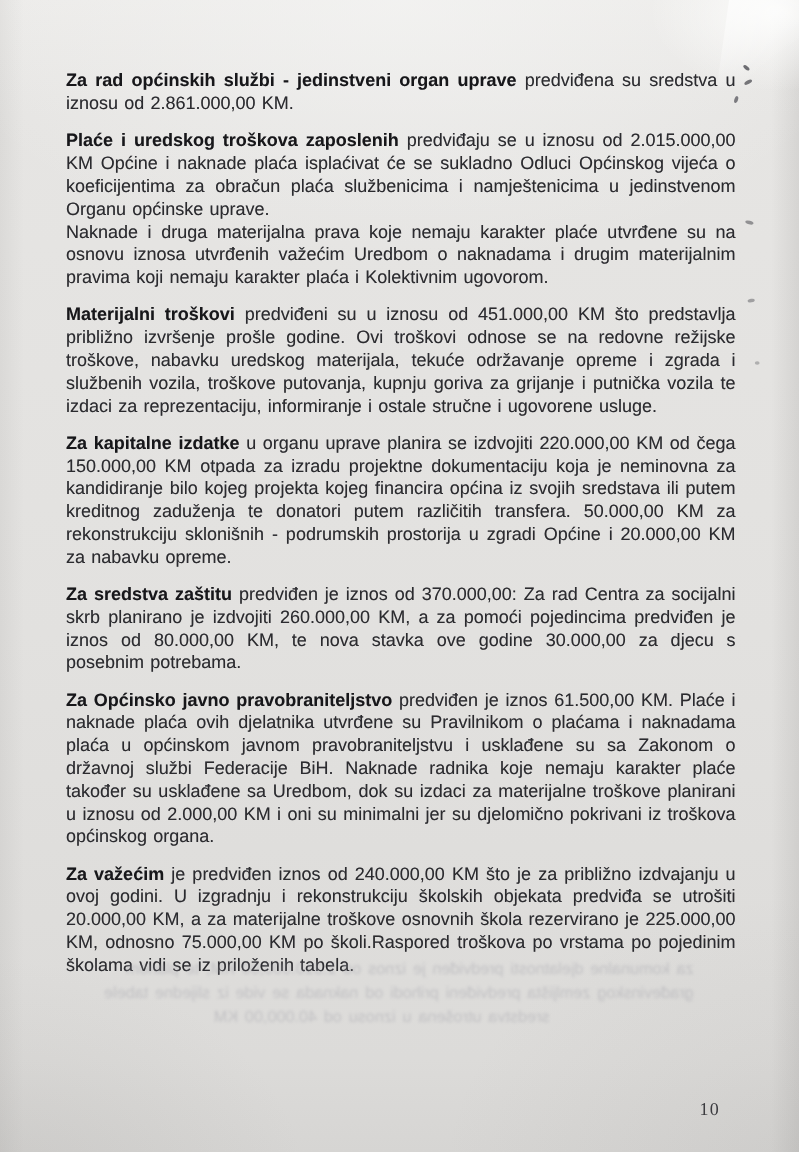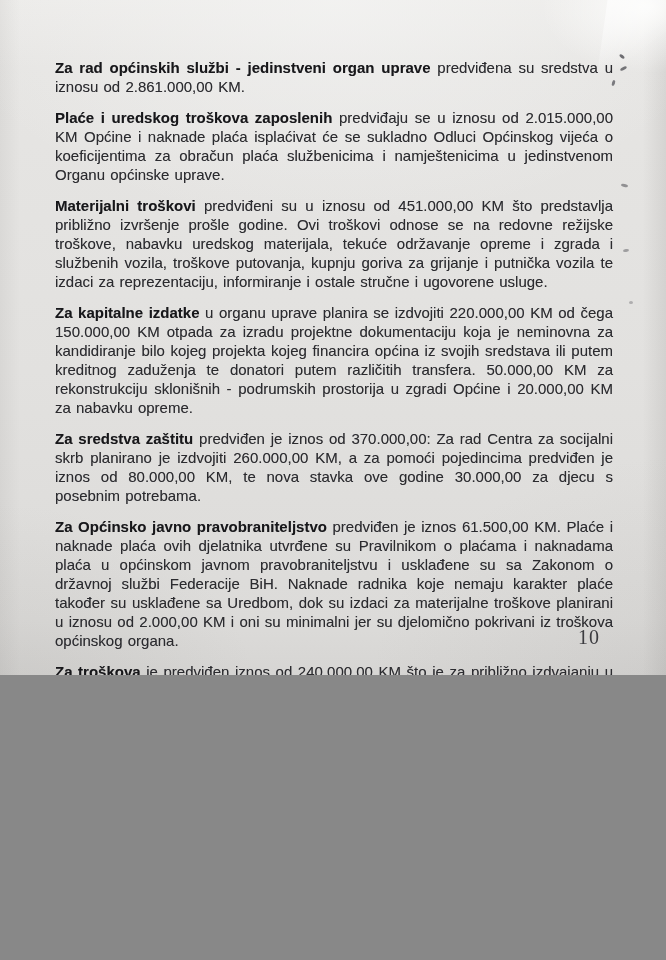--- a/index.html
+++ b/index.html
@@ -1,17 +1,17 @@
 <!DOCTYPE html>
 <html><head>
 <meta charset="utf-8">
 <style>
   html,body { margin:0; padding:0; background:#888; }
   .page {
-    position:relative; width:666px; height:675px; overflow:hidden;
+    position:relative; width:666px; height:960px; overflow:hidden;
     font-family:"Liberation Sans", sans-serif;
     background-color:#e4e3e1;
     background-image:
       radial-gradient(150px 95px at 97% 1%, rgba(252,252,251,0.95), rgba(252,252,251,0) 70%),
       radial-gradient(520px 300px at 50% 0%, rgba(245,245,244,0.65), rgba(245,245,244,0) 75%),
       radial-gradient(430px 330px at 0% 104%, rgba(158,156,153,0.20), rgba(158,156,153,0) 60%),
       radial-gradient(540px 390px at 104% 102%, rgba(150,148,146,0.14), rgba(150,148,146,0) 60%),
       linear-gradient(90deg, rgba(128,126,124,0.10) 0, rgba(128,126,124,0) 3%, rgba(128,126,124,0) 96.5%, rgba(128,126,124,0.16) 100%),
       linear-gradient(180deg, #ecebe9 0%, #e6e5e3 10%, #e2e1df 55%, #dcdbd9 92%, #d6d5d3 100%);
   }
@@ -28,21 +28,21 @@
   .ghost {
     position:absolute; left:58px; width:520px; top:798px;
     transform:scaleX(-1); filter:blur(1.2px); opacity:0.5;
     color:#a7a7ae; font-size:13.5px; line-height:20px;
     text-align:justify; word-spacing:2px;
   }
   .ghost .gl { display:block; }
   .ghost .gl3 { text-align:center; padding:0 60px; }
   .pageno {
     position:absolute; right:66px; bottom:26px;
-    font-family:"Liberation Serif", serif; font-size:20px; color:#3c3c40;
+    font-family:"Liberation Serif", serif; font-size:15px; color:#3c3c40;
     letter-spacing:1px;
   }
   .speck { position:absolute; background:#4c4c52; border-radius:50%; }
   .sp1 { left:619px; top:55px;  width:6px; height:3px; opacity:.8;  transform:rotate(38deg); }
   .sp2 { left:620px; top:67px;  width:7px; height:3px; opacity:.75; transform:rotate(-28deg); }
   .sp3 { left:612px; top:80px;  width:3px; height:6px; opacity:.7;  transform:rotate(18deg); }
   .sp4 { left:621px; top:184px; width:7px; height:3px; opacity:.55; transform:rotate(14deg); }
   .sp5 { left:623px; top:249px; width:6px; height:3px; opacity:.45; transform:rotate(-10deg); }
   .sp6 { left:629px; top:301px; width:4px; height:3px; opacity:.35; }
   .crease {
@@ -59,40 +59,41 @@
   <div class="crease"></div>
 
   <div class="content">
 
     <p class="para">
       <span class="lead">Za rad općinskih službi - jedinstveni organ uprave</span><span>predviđena su sredstva u iznosu od 2.861.000,00 KM.</span>
     </p>
 
     <p class="para">
       <span class="lead">Plaće i uredskog troškova zaposlenih</span><span>predviđaju se u iznosu od 2.015.000,00 KM Općine i naknade plaća isplaćivat će se sukladno Odluci Općinskog vijeća o koeficijentima za obračun plaća službenicima i namještenicima u jedinstvenom Organu općinske uprave.</span>
+      <span class="block">Naknade i druga materijalna prava koje nemaju karakter plaće utvrđene su na osnovu iznosa utvrđenih važećim Uredbom o naknadama i drugim materijalnim pravima koji nemaju karakter plaća i Kolektivnim ugovorom.</span>
     </p>
 
     <p class="para">
       <span class="lead">Materijalni troškovi</span><span>predviđeni su u iznosu od 451.000,00 KM što predstavlja približno izvršenje prošle godine. Ovi troškovi odnose se na redovne režijske troškove, nabavku uredskog materijala, tekuće održavanje opreme i zgrada i službenih vozila, troškove putovanja, kupnju goriva za grijanje i putnička vozila te izdaci za reprezentaciju, informiranje i ostale stručne i ugovorene usluge.</span>
     </p>
 
     <p class="para">
       <span class="lead">Za kapitalne izdatke</span><span>u organu uprave planira se izdvojiti 220.000,00 KM od čega 150.000,00 KM otpada za izradu projektne dokumentaciju koja je neminovna za kandidiranje bilo kojeg projekta kojeg financira općina iz svojih sredstava ili putem kreditnog zaduženja te donatori putem različitih transfera. 50.000,00 KM za rekonstrukciju sklonišnih - podrumskih prostorija u zgradi Općine i 20.000,00 KM za nabavku opreme.</span>
     </p>
 
     <p class="para">
       <span class="lead">Za sredstva zaštitu</span><span>predviđen je iznos od 370.000,00: Za rad Centra za socijalni skrb planirano je izdvojiti 260.000,00 KM, a za pomoći pojedincima predviđen je iznos od 80.000,00 KM, te nova stavka ove godine 30.000,00 za djecu s posebnim potrebama.</span>
     </p>
 
     <p class="para">
       <span class="lead">Za Općinsko javno pravobraniteljstvo</span><span>predviđen je iznos 61.500,00 KM. Plaće i naknade plaća ovih djelatnika utvrđene su Pravilnikom o plaćama i naknadama plaća u općinskom javnom pravobraniteljstvu i usklađene su sa Zakonom o državnoj službi Federacije BiH. Naknade radnika koje nemaju karakter plaće također su usklađene sa Uredbom, dok su izdaci za materijalne troškove planirani u iznosu od 2.000,00 KM i oni su minimalni jer su djelomično pokrivani iz troškova općinskog organa.</span>
     </p>
 
     <p class="para">
-      <span class="lead">Za troškova</span><span>je predviđen iznos od 240.000,00 KM što je za približno izdvajanju u ovoj godini. U izgradnju i rekonstrukciju školskih objekata predviđa se utrošiti 20.000,00 KM, a za materijalne troškove osnovnih škola rezervirano je 225.000,00 KM, odnosno 75.000,00 KM po školi.Raspored troškova po vrstama po pojedinim školama vidi se iz priloženih tabela.</span>
+      <span class="lead">Za važećim</span><span>je predviđen iznos od 240.000,00 KM što je za približno izdvajanju u ovoj godini. U izgradnju i rekonstrukciju školskih objekata predviđa se utrošiti 20.000,00 KM, a za materijalne troškove osnovnih škola rezervirano je 225.000,00 KM, odnosno 75.000,00 KM po školi.Raspored troškova po vrstama po pojedinim školama vidi se iz priloženih tabela.</span>
     </p>
 
   </div>
 
   <div class="ghost">
     <span class="gl">za komunalne djelatnosti predviđen je iznos od 1.310.000,00 KM, te planom</span>
     <span class="gl">građevinskog zemljišta predviđeni prihodi od naknada se vide iz slijedne tabele</span>
     <span class="gl gl3">sredstva utrošena u iznosu od 40.000,00 KM</span>
   </div>
 

